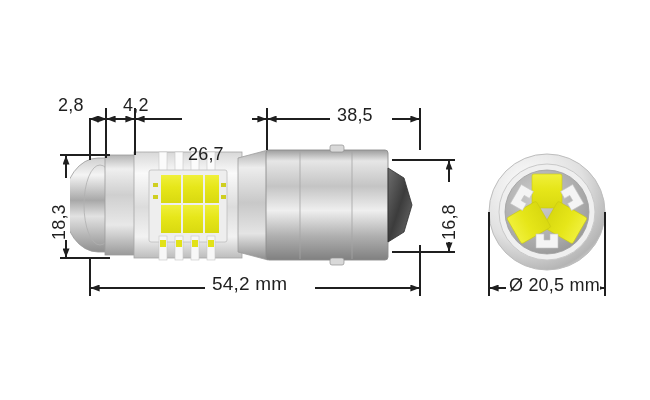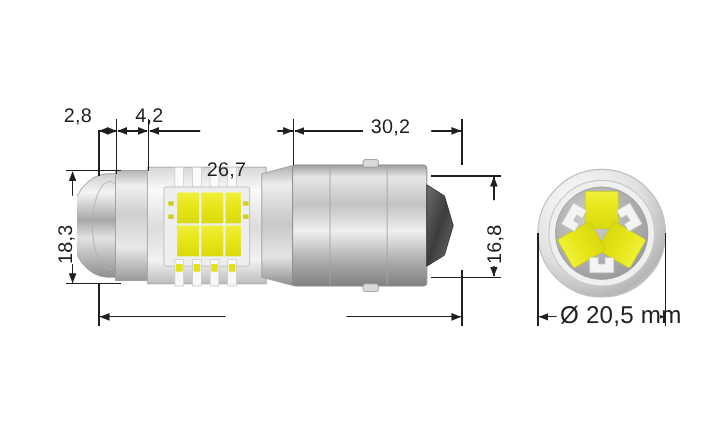--- a/index.html
+++ b/index.html
@@ -220,22 +220,23 @@
       <rect x="438" y="182" width="22" height="60"></rect>
     </g>
   </svg>
 
   <div class="dimtext" style="left:58px;top:96px;">2,8</div>
 
   <div class="dimtext" style="left:123px;top:96px;">4,2</div>
 
   <div class="dimtext" style="left:188px;top:106px;margin-top:39px;">26,7</div>
 
-  <div class="dimtext" style="left:337px;top:106px;">30,2</div>
+  <div class="dimtext" style="left:337px;top:106px;">38,5</div>
 
   <div class="dimtext vert" style="left:50px;top:240px;">18,3</div>
 
   <div class="dimtext vert" style="left:440px;top:240px;">16,8</div>
 
-
-  <div class="dimtext" style="left:509px;top:276px;font-size:22px;">Ø 20,5 mm</div>
+  <div class="dimtext" style="left:212px;top:274px;font-size:19px;">54,2 mm</div>
+
+  <div class="dimtext" style="left:509px;top:276px;font-size:18px;">Ø 20,5 mm</div>
 
 </div>
 
 </body></html>

